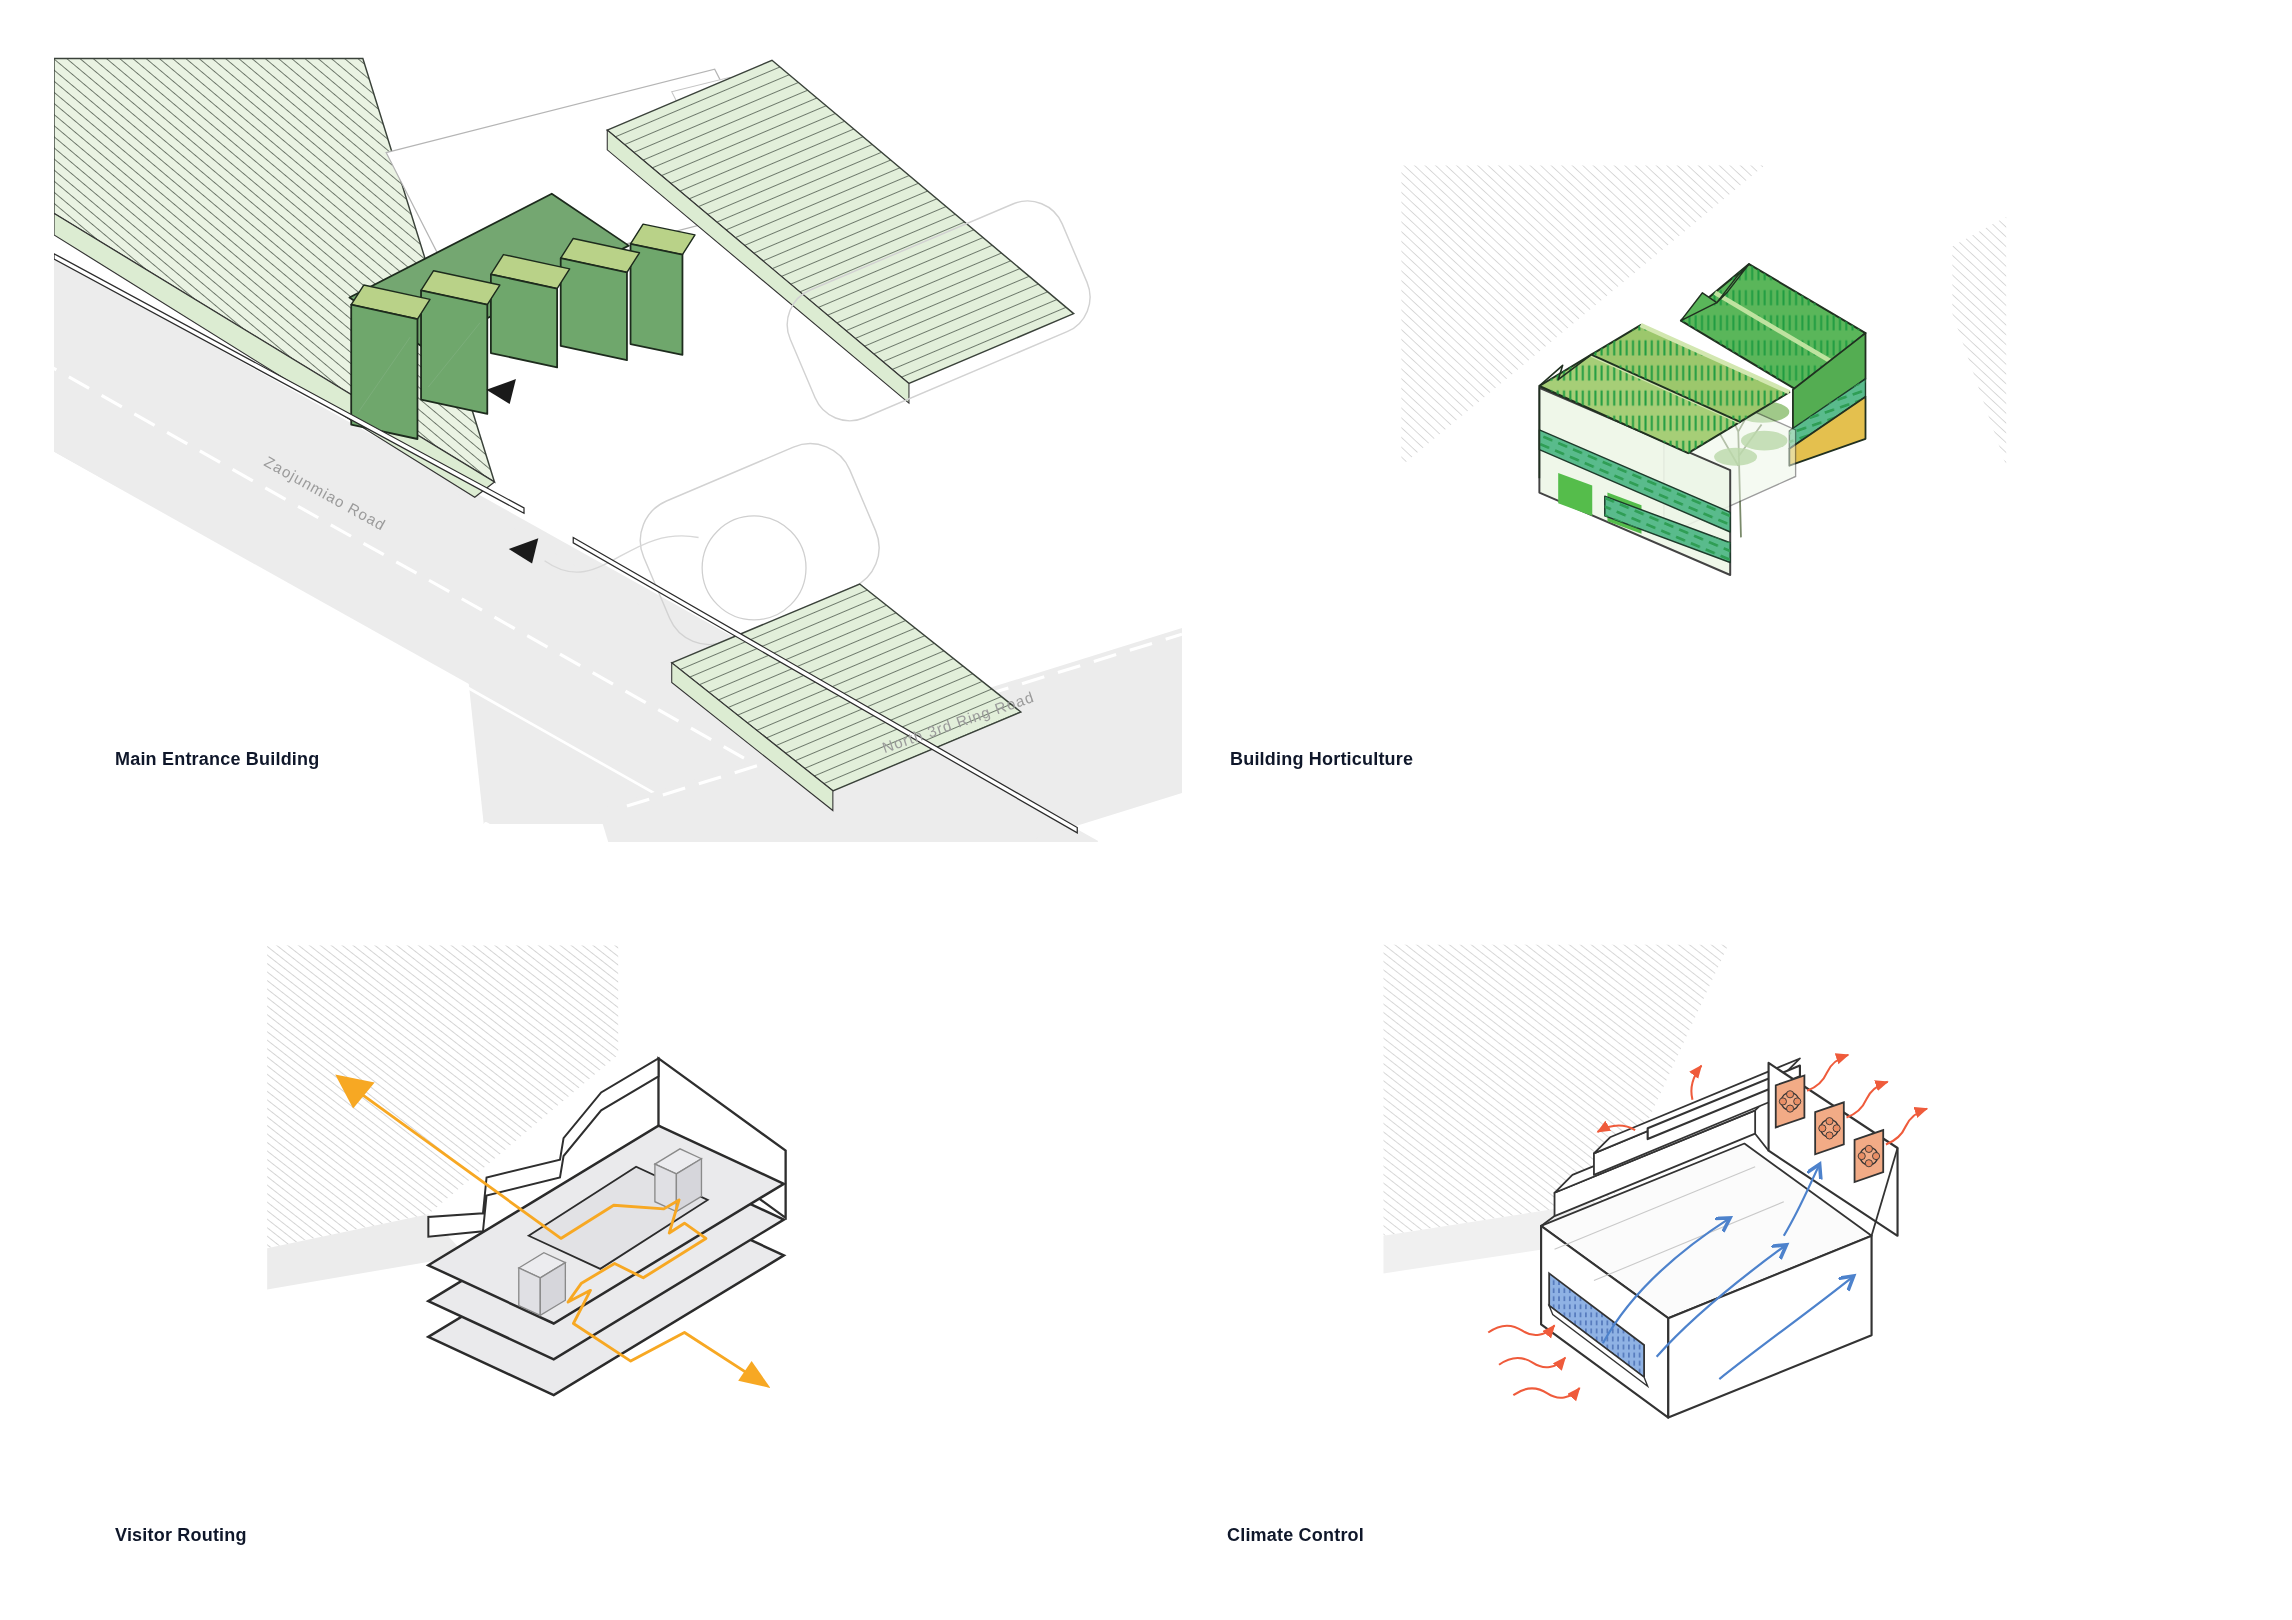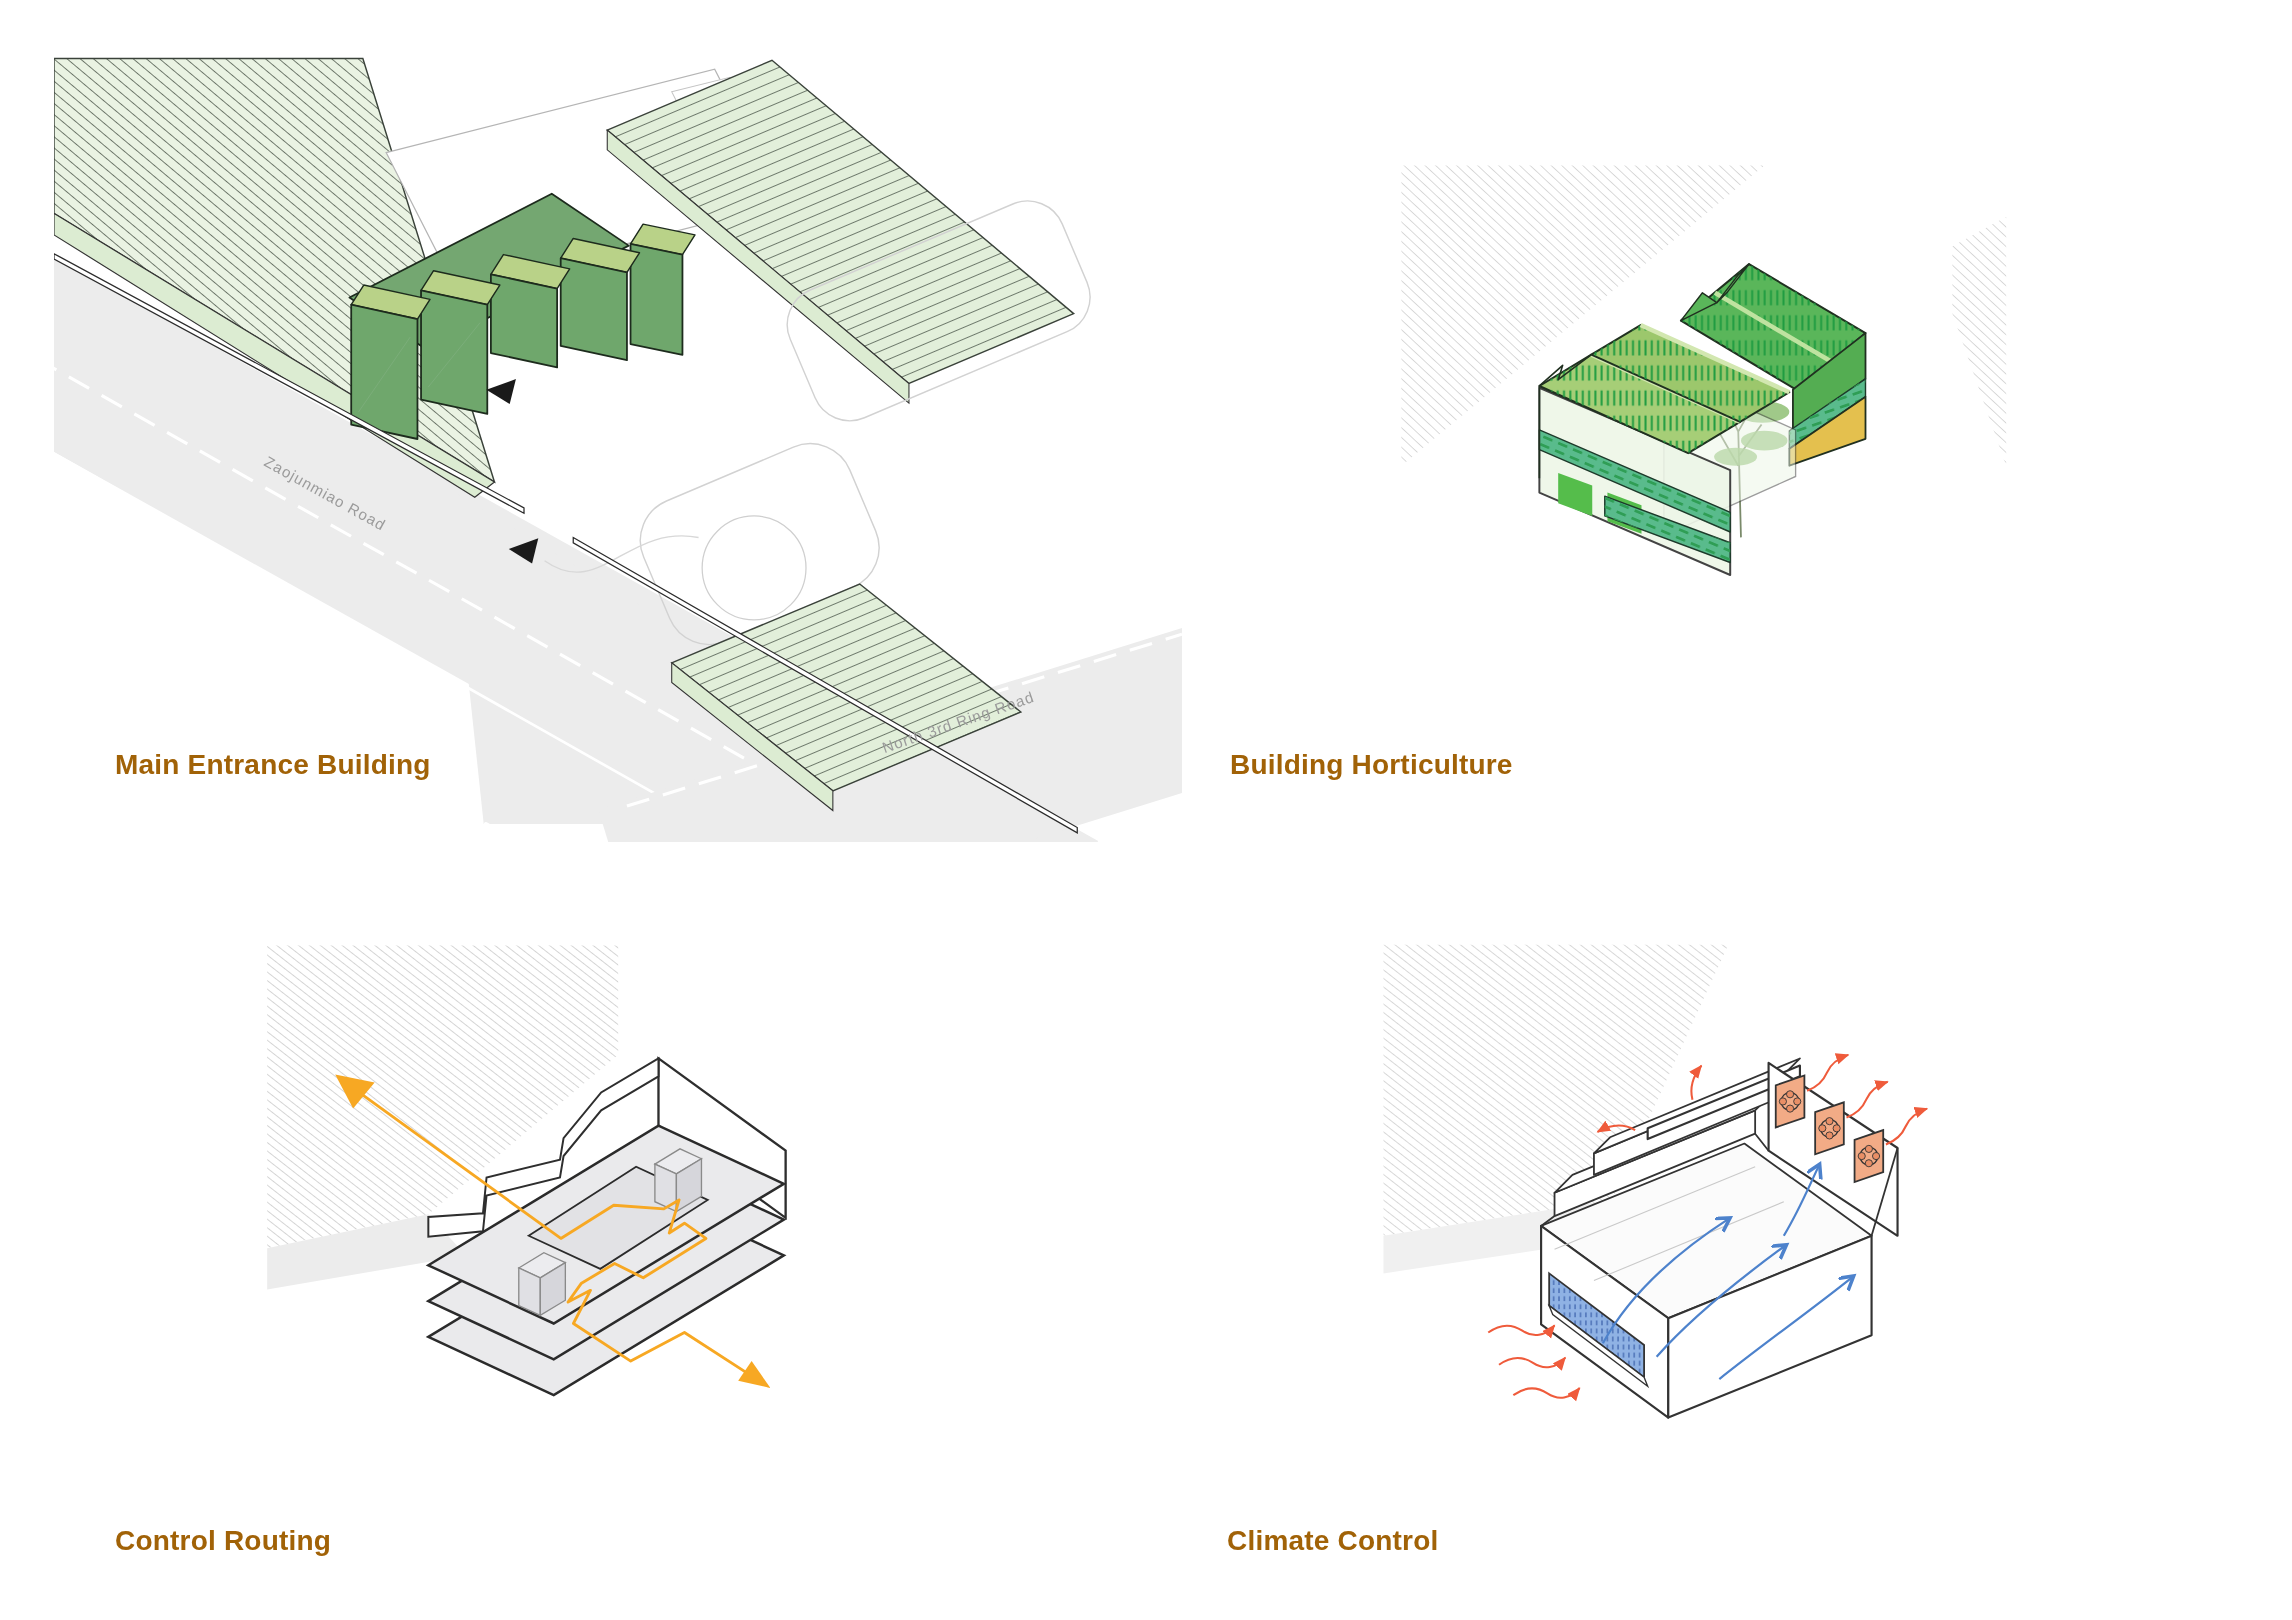--- a/index.html
+++ b/index.html
@@ -1,19 +1,19 @@
 <!DOCTYPE html>
 <html style="font-size:14.3px"><head>
 <meta charset="utf-8">
 <style>
   html,body{margin:0;padding:0;background:#ffffff;}
   body{width:2293px;height:1620px;position:relative;overflow:hidden;
        font-family:"Liberation Sans",sans-serif;}
   .panel-svg{position:absolute;}
-  .panel-label{position:absolute;font-size:28px;font-weight:600;color:#a16207;
+  .panel-label{position:absolute;font-size:18px;font-weight:600;color:#0f172a;
        letter-spacing:0.2px;white-space:nowrap;}
   .road-text{font-size:17px;font-weight:500;fill:#9b9b9b;letter-spacing:1.2px;}
   svg{display:block;}
 </style>
 </head>
 <body>
 
 <svg class="panel-svg" style="left:54px;top:36px" width="1128" height="806" viewBox="0 0 1260 900">
   <defs>
     <pattern id="a-roofA" width="24" height="9.5" patternUnits="userSpaceOnUse" patternTransform="rotate(40)">
@@ -294,15 +294,15 @@
     <path d="M286,212 c-14,-8 -28,-6 -42,2" marker-end="url(#d-mred)"></path>
     <path d="M350,178 c-4,-16 2,-28 10,-38" marker-end="url(#d-mred)"></path>
     <path d="M478,168 q16,-6 22,-20 q6,-14 24,-20" marker-end="url(#d-mred)"></path>
     <path d="M522,198 q16,-6 22,-20 q6,-14 24,-20" marker-end="url(#d-mred)"></path>
     <path d="M566,228 q16,-6 22,-20 q6,-14 24,-20" marker-end="url(#d-mred)"></path>
   </g>
 </svg>
 
 <div class="panel-label" style="left:115px;top:749px">Main Entrance Building</div>
 <div class="panel-label" style="left:1230px;top:749px">Building Horticulture</div>
-<div class="panel-label" style="left:115px;top:1525px">Control Routing</div>
+<div class="panel-label" style="left:115px;top:1525px">Visitor Routing</div>
 <div class="panel-label" style="left:1227px;top:1525px">Climate Control</div>
 
 
 </body></html>

